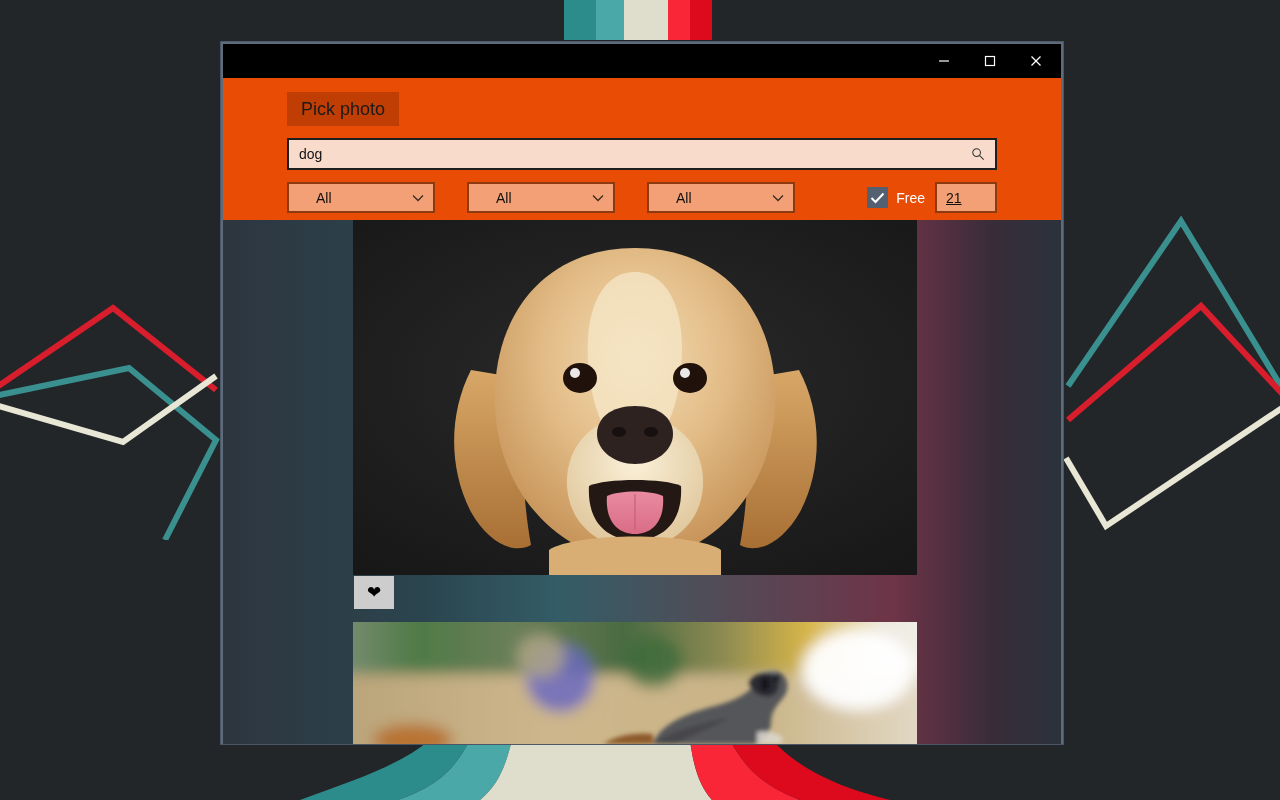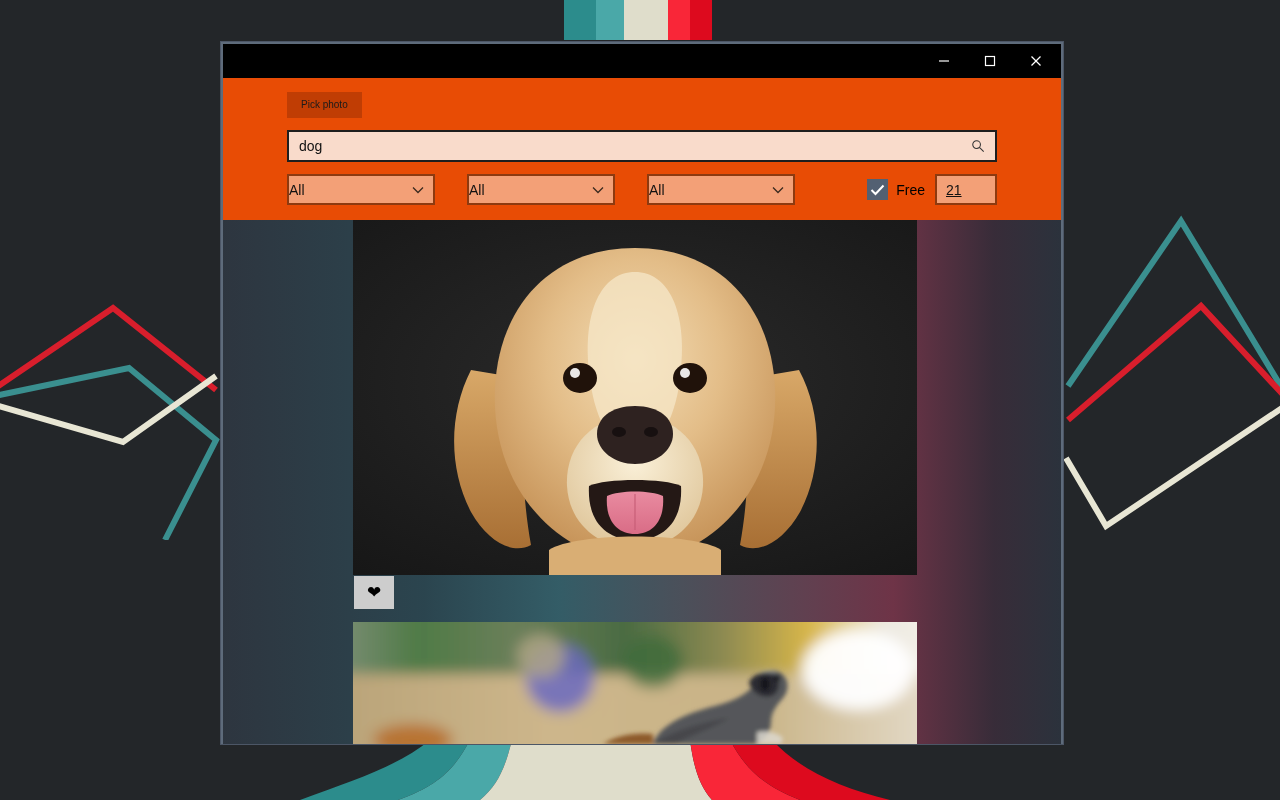--- a/index.html
+++ b/index.html
@@ -50,21 +50,21 @@
   #header {
     background: #e84c05;
     padding: 14px 0 14px 0;
     height: 142px;
   }
   #pick-photo-btn {
     margin-left: 64px;
     background: #c03d04;
     color: #1b1b1b;
     border: 0;
-    font-size: 10px;
+    font-size: 18px;
     font-family: "Liberation Sans", sans-serif;
     padding: 8px 14px;
     line-height: 1;
     cursor: pointer;
   }
   #search-row {
     margin: 12px 64px 0 64px;
   }
   #search-box {
     position: relative;
@@ -93,40 +93,40 @@
   .dropdown {
     position: relative;
     width: 148px; height: 31px;
     background: #f3a077;
     border: 2px solid #8d3a10;
     margin-right: 32px;
     display: flex; align-items: center;
     cursor: pointer;
   }
   .dropdown .dd-label {
-    font-size: 14px; color: #111; padding-left: 0;
+    font-size: 14px; color: #111; padding-left: 27px;
   }
   .dd-chevron {
     position: absolute; right: 9px; top: 50%;
     transform: translateY(-50%);
     width: 12px; height: 8px; color: #3a2a1f;
   }
   #free-group {
     display: flex; align-items: center;
     margin-left: auto;
   }
   #free-checkbox {
     width: 21px; height: 21px;
     background: #536072;
     display: flex; align-items: center; justify-content: center;
     cursor: pointer;
   }
   #free-checkbox svg { width: 15px; height: 12px; color: #fff; }
   #free-label {
-    font-size: 14px; color: #000000;
+    font-size: 14px; color: #ffffff;
     margin: 0 10px 0 8px;
   }
   #count-box {
     width: 62px; height: 31px;
     background: #f3a077;
     border: 2px solid #8d3a10;
     display: flex; align-items: center;
   }
   #count-input {
     border:0; outline:0; background: transparent;

